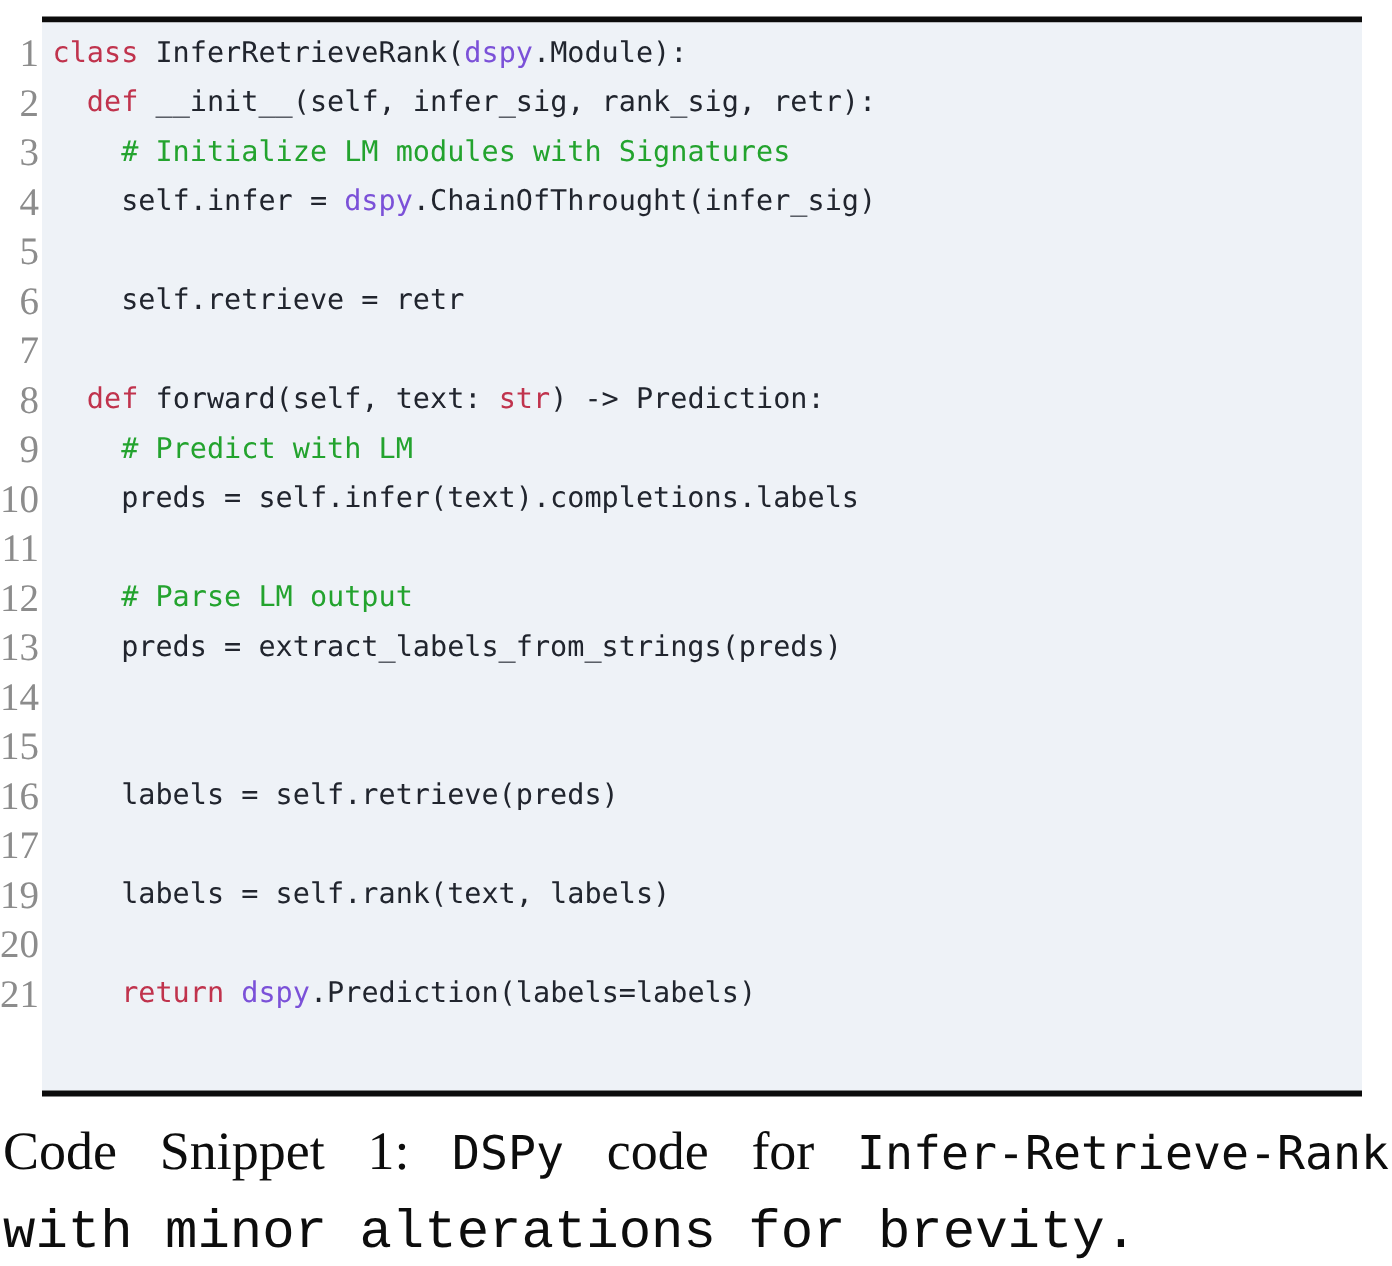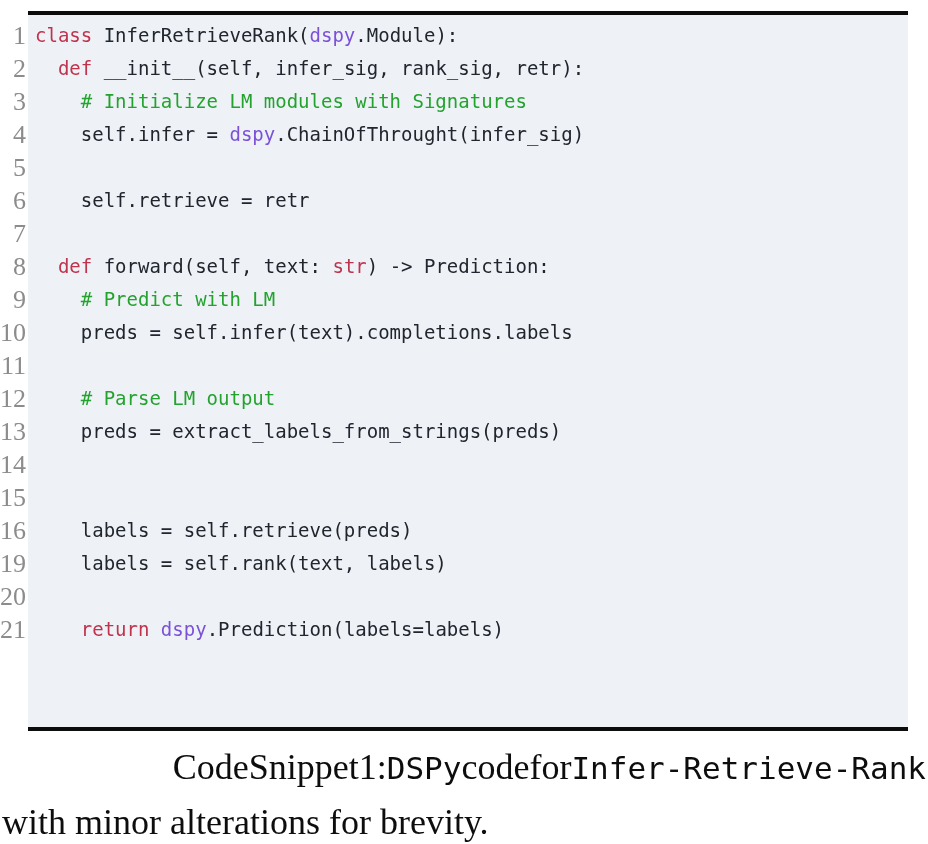--- a/index.html
+++ b/index.html
@@ -18,24 +18,24 @@
   .lineno{flex:none;width:26px;text-align:right;
     font-family:"Liberation Serif",serif;font-size:26px;color:var(--lineno);}
   .codeline{font-family:"DejaVu Sans Mono",monospace;font-size:19px;
     white-space:pre;padding-left:9px;color:var(--code);}
   .tok-kw{color:var(--kw);}
   .tok-lib{color:var(--lib);}
   .tok-com{color:var(--com);}
   .tok-p{color:var(--code);}
 
   .caption{position:absolute;left:2px;top:746px;width:924px;color:var(--cap);}
-  .cap-line1{display:flex;justify-content:flex-end;align-items:baseline;height:52px;}
+  .cap-line1{display:flex;justify-content:space-between;align-items:baseline;height:52px;}
   .cap-serif{font-family:"Liberation Serif",serif;font-size:36px;}
   .cap-mono{font-family:"DejaVu Sans Mono",monospace;font-size:31px;}
-  .cap-line2{font-family:Liberation Serif, serif;font-size:36px;margin-top:3px;}
+  .cap-line2{font-family:Liberation Mono, monospace;font-size:36px;margin-top:3px;}
 </style>
 </head>
 <body>
 
 <div class="fig">
   <div class="rule-top"></div>
   <div class="code-bg"></div>
   <div class="code-rows" id="code-rows">
       <div class="row">
         <span class="lineno">1</span>
@@ -93,20 +93,24 @@
         <div class="codeline"></div>
       </div>
       <div class="row">
         <span class="lineno">15</span>
       </div>
       <div class="row">
         <span class="lineno">16</span>
         <div class="codeline"><span class="tok-p">    labels = self.retrieve(preds)</span></div>
       </div>
       <div class="row">
+        <span class="lineno">17</span>
+        <div class="codeline"></div>
+      </div>
+      <div class="row">
         <span class="lineno">19</span>
         <div class="codeline"><span class="tok-p">    labels = self.rank(text, labels)</span></div>
       </div>
       <div class="row">
         <span class="lineno">20</span>
         <div class="codeline"></div>
       </div>
       <div class="row">
         <span class="lineno">21</span>
         <div class="codeline"><span class="tok-p">    </span><span class="tok-kw">return</span><span class="tok-p"> </span><span class="tok-lib">dspy</span><span class="tok-p">.Prediction(labels=labels)</span></div>

